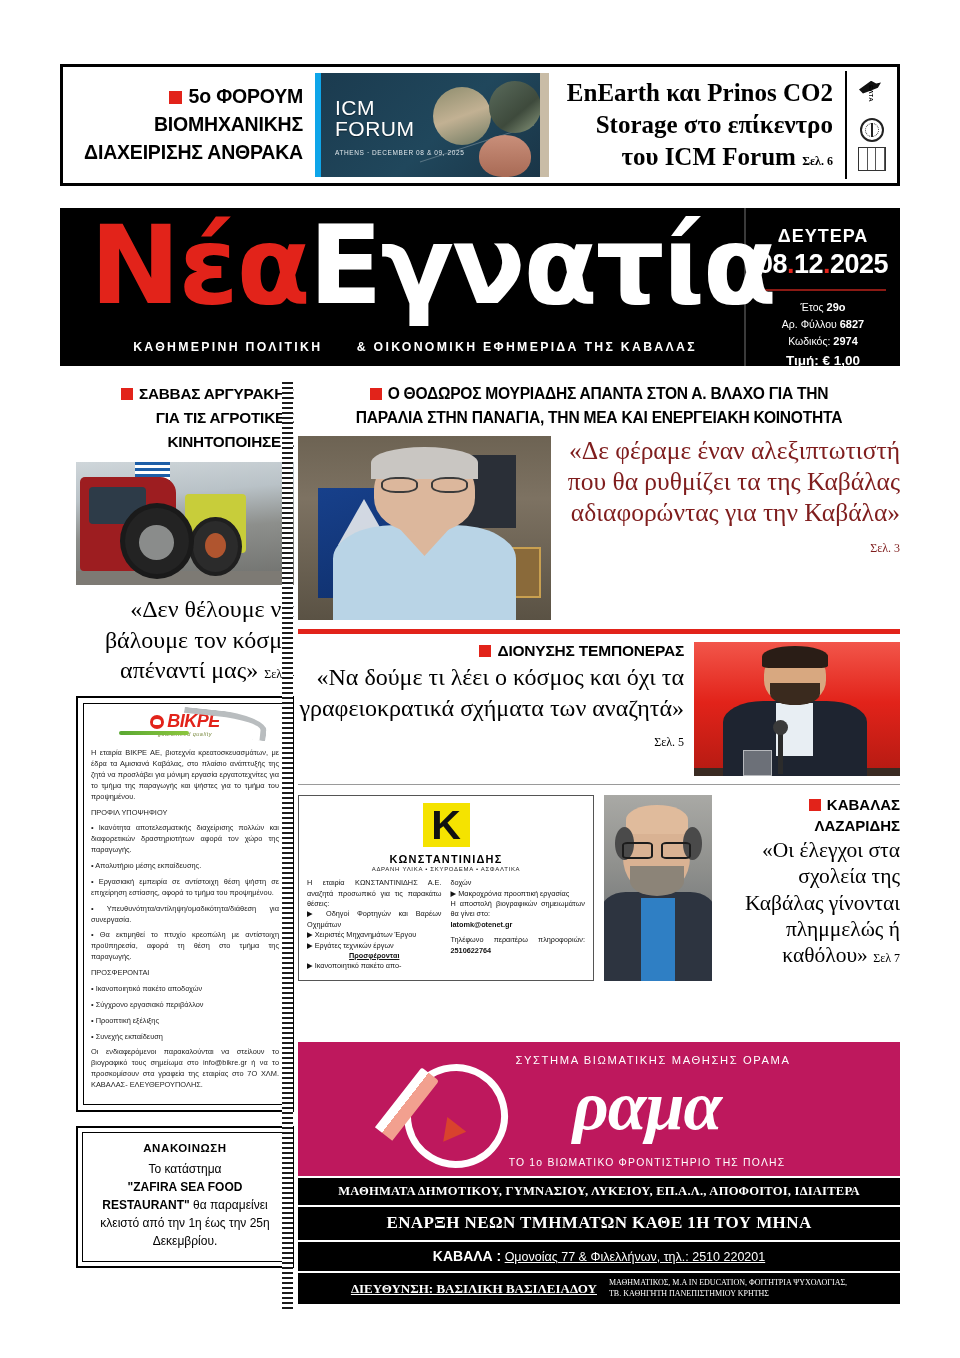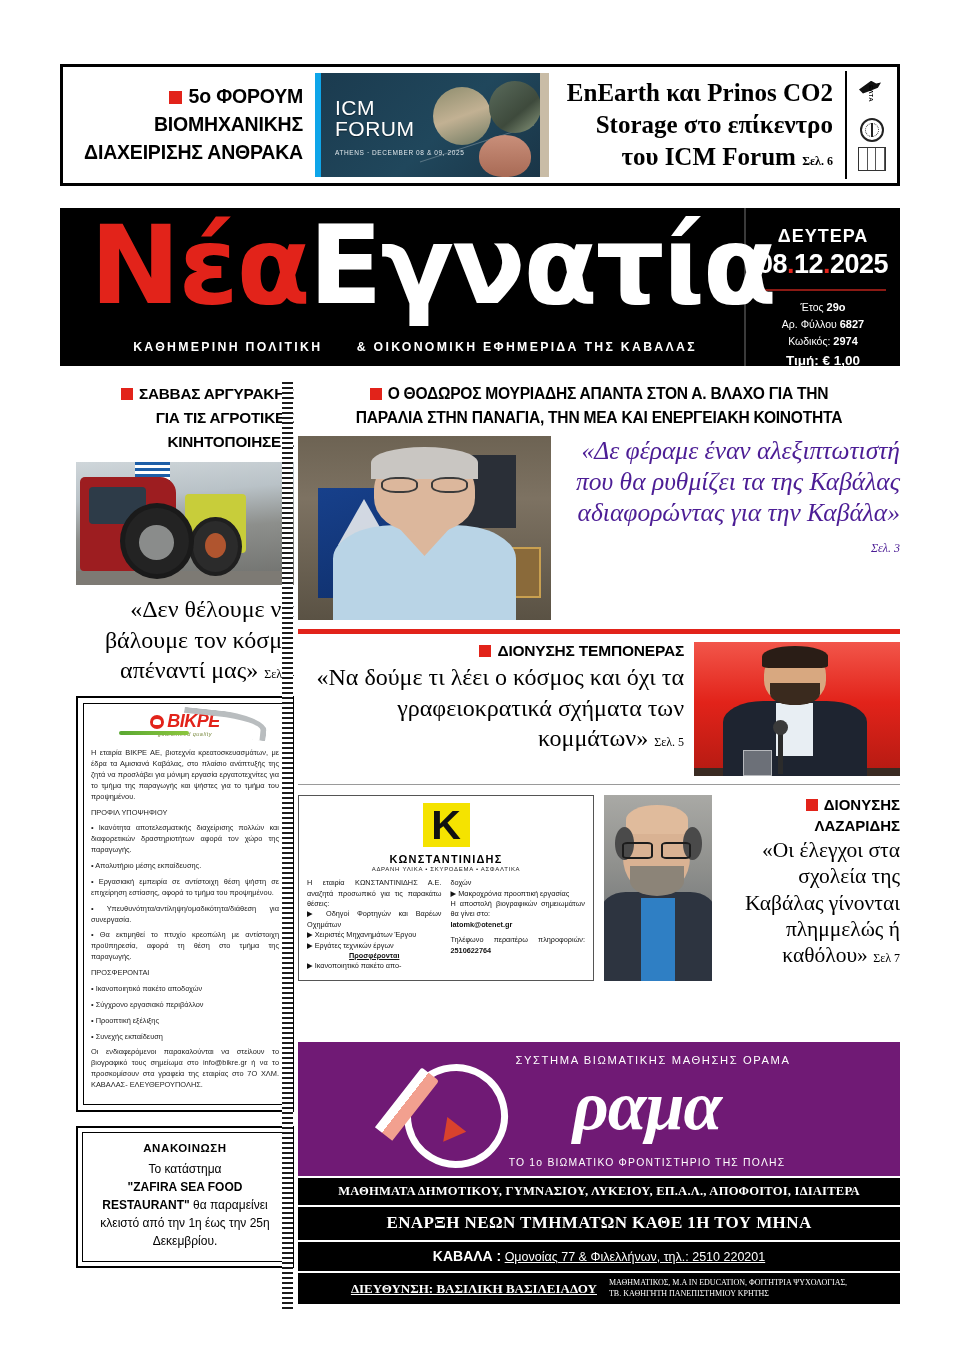--- a/index.html
+++ b/index.html
@@ -226,21 +226,21 @@
   .ph-mour .gl span:first-child { left: 0; }
   .ph-mour .gl span:last-child { right: 0; }
   .ph-mour .shirt { position: absolute; left: 14%; top: 48%; width: 72%; height: 54%;
      background: #b9d4e6; border-radius: 34% 34% 0 0; }
   .ph-mour .collar { position: absolute; left: 38%; top: 47%; width: 24%; height: 18%;
      background: #dcb79c; clip-path: polygon(50% 100%, 0 0, 100% 0); }
   .ph-mour .icon { position: absolute; right: 4%; bottom: 12%; width: 17%; height: 28%;
      background: #8a6a3a; border: 2px solid #c9a050; }
   .lead-quote-main {
     flex: 1 1 auto; font-family: "Liberation Serif", serif; font-size: 25.5px;
-    line-height: 1.21; text-align: right; color: #4c1d95; font-style: italic;
+    line-height: 1.21; text-align: right; color: #7f1d1d;
   }
   .red-rule { height: 5px; background: #e2231a; margin-top: 9px; }
   .thin-rule { height: 1px; background: #9a9a9a; margin-top: 8px; }
 
   .temp-row { display: flex; margin-top: 8px; gap: 10px; align-items: flex-start; }
   .temp-txt { flex: 1 1 auto; text-align: right; }
   .temp-kick { font-weight: bold; font-size: 15.5px; letter-spacing: -0.2px; }
   .temp-q { font-family: "Liberation Serif", serif; font-size: 24px; line-height: 1.26; margin-top: 2px; }
   .ph-temp { flex: 0 0 206px; height: 134px; position: relative; overflow: hidden;
     background: #e2231a; }
@@ -302,21 +302,21 @@
     background: #2d3440; border-radius: 22% 22% 0 0; }
   .ph-laz .shirt3 { position: absolute; left: 34%; top: 55%; width: 32%; height: 46%;
     background: #2f7fc4; }
   .laz-txt { flex: 1 1 auto; text-align: right; }
   .laz-kick { font-weight: bold; font-size: 15px; line-height: 1.36; }
   .laz-q { font-family: "Liberation Serif", serif; font-size: 21.5px; line-height: 1.22; margin-top: 1px; }
 
   
   .orama { position: absolute; left: 298px; top: 1042px; width: 602px; height: 262px;
     background: #000; overflow: hidden; }
-  .or-red { height: 134px; background: #701a75; position: relative; }
+  .or-red { height: 134px; background: #be185d; position: relative; }
   .or-syst { position: absolute; left: 0; right: 0; top: 12px; text-align: center;
     color: #fff; font-size: 11.2px; letter-spacing: 1.6px; padding-left: 108px; }
   .or-word { position: absolute; left: 0; right: 0; top: 24px; text-align: center;
     color: #fff; font-family: "Liberation Serif", serif; font-style: italic;
     font-weight: bold; font-size: 70px; letter-spacing: -1px; padding-left: 96px; }
   .or-tag { position: absolute; left: 0; right: 0; bottom: 8px; text-align: center;
     color: #fff; font-size: 10.4px; letter-spacing: 1.2px; padding-left: 96px; }
   .or-pencil { position: absolute; left: 96px; top: 18px; width: 120px; height: 110px; }
   .or-pencil .ring { position: absolute; left: 10px; top: 4px; width: 104px; height: 104px;
     border: 7px solid #fff; border-radius: 50%; transform: rotate(-14deg); }
@@ -479,21 +479,21 @@
             </div>
         </div>
         <div class="lead-quote-main"><span>«Δε φέραμε έναν αλεξιπτωτιστή που θα ρυθμίζει τα της Καβάλας αδιαφορώντας για την Καβάλα»</span> <span class="pg-ref">Σελ. 3</span></div>
       </div>
 
       <div class="red-rule"></div>
 
       <div class="temp-row">
         <div class="temp-txt">
           <div class="temp-kick"><span class="sq"></span><span>ΔΙΟΝΥΣΗΣ ΤΕΜΠΟΝΕΡΑΣ</span></div>
-          <div class="temp-q"><span>«Να δούμε τι λέει ο κόσμος και όχι τα γραφειοκρατικά σχήματα των κομμάτων»</span> <span class="pg-ref">Σελ. 5</span></div>
+          <div class="temp-q"><span>«Να δούμε τι λέει ο κόσμος και όχι τα γραφειοκρατικά σχήματα των αναζητά»</span> <span class="pg-ref">Σελ. 5</span></div>
         </div>
         <div class="photo ph-temp">
           <div class="bgr"></div>
           <div class="table"></div>
           <div class="suit"></div>
           <div class="shirt2"></div>
           <div class="head2"></div>
           <div class="hair2"></div>
           <div class="beard"></div>
           <div class="mic"></div>
@@ -538,21 +538,21 @@
             <div class="hair3l"></div>
             <div class="hair3r"></div>
             <div class="beard3"></div>
             <div class="gl3">
                 <span></span>
                 <span></span>
               </div>
           </div>
           <div class="laz-txt">
             <div class="laz-kick">
-              <div><span class="sq"></span><span>ΔΙΟΝΥΣΗΣ</span></div>
+              <div><span class="sq"></span><span>ΚΑΒΑΛΑΣ</span></div>
               <div>ΛΑΖΑΡΙΔΗΣ</div>
             </div>
             <div class="laz-q"><span>«Οι έλεγχοι στα σχολεία της Καβάλας γίνονται πλημμελώς ή καθόλου»</span> <span class="pg-ref">Σελ 7</span></div>
           </div>
         </div>
       </div>
 
     </div>
   </div>
 

